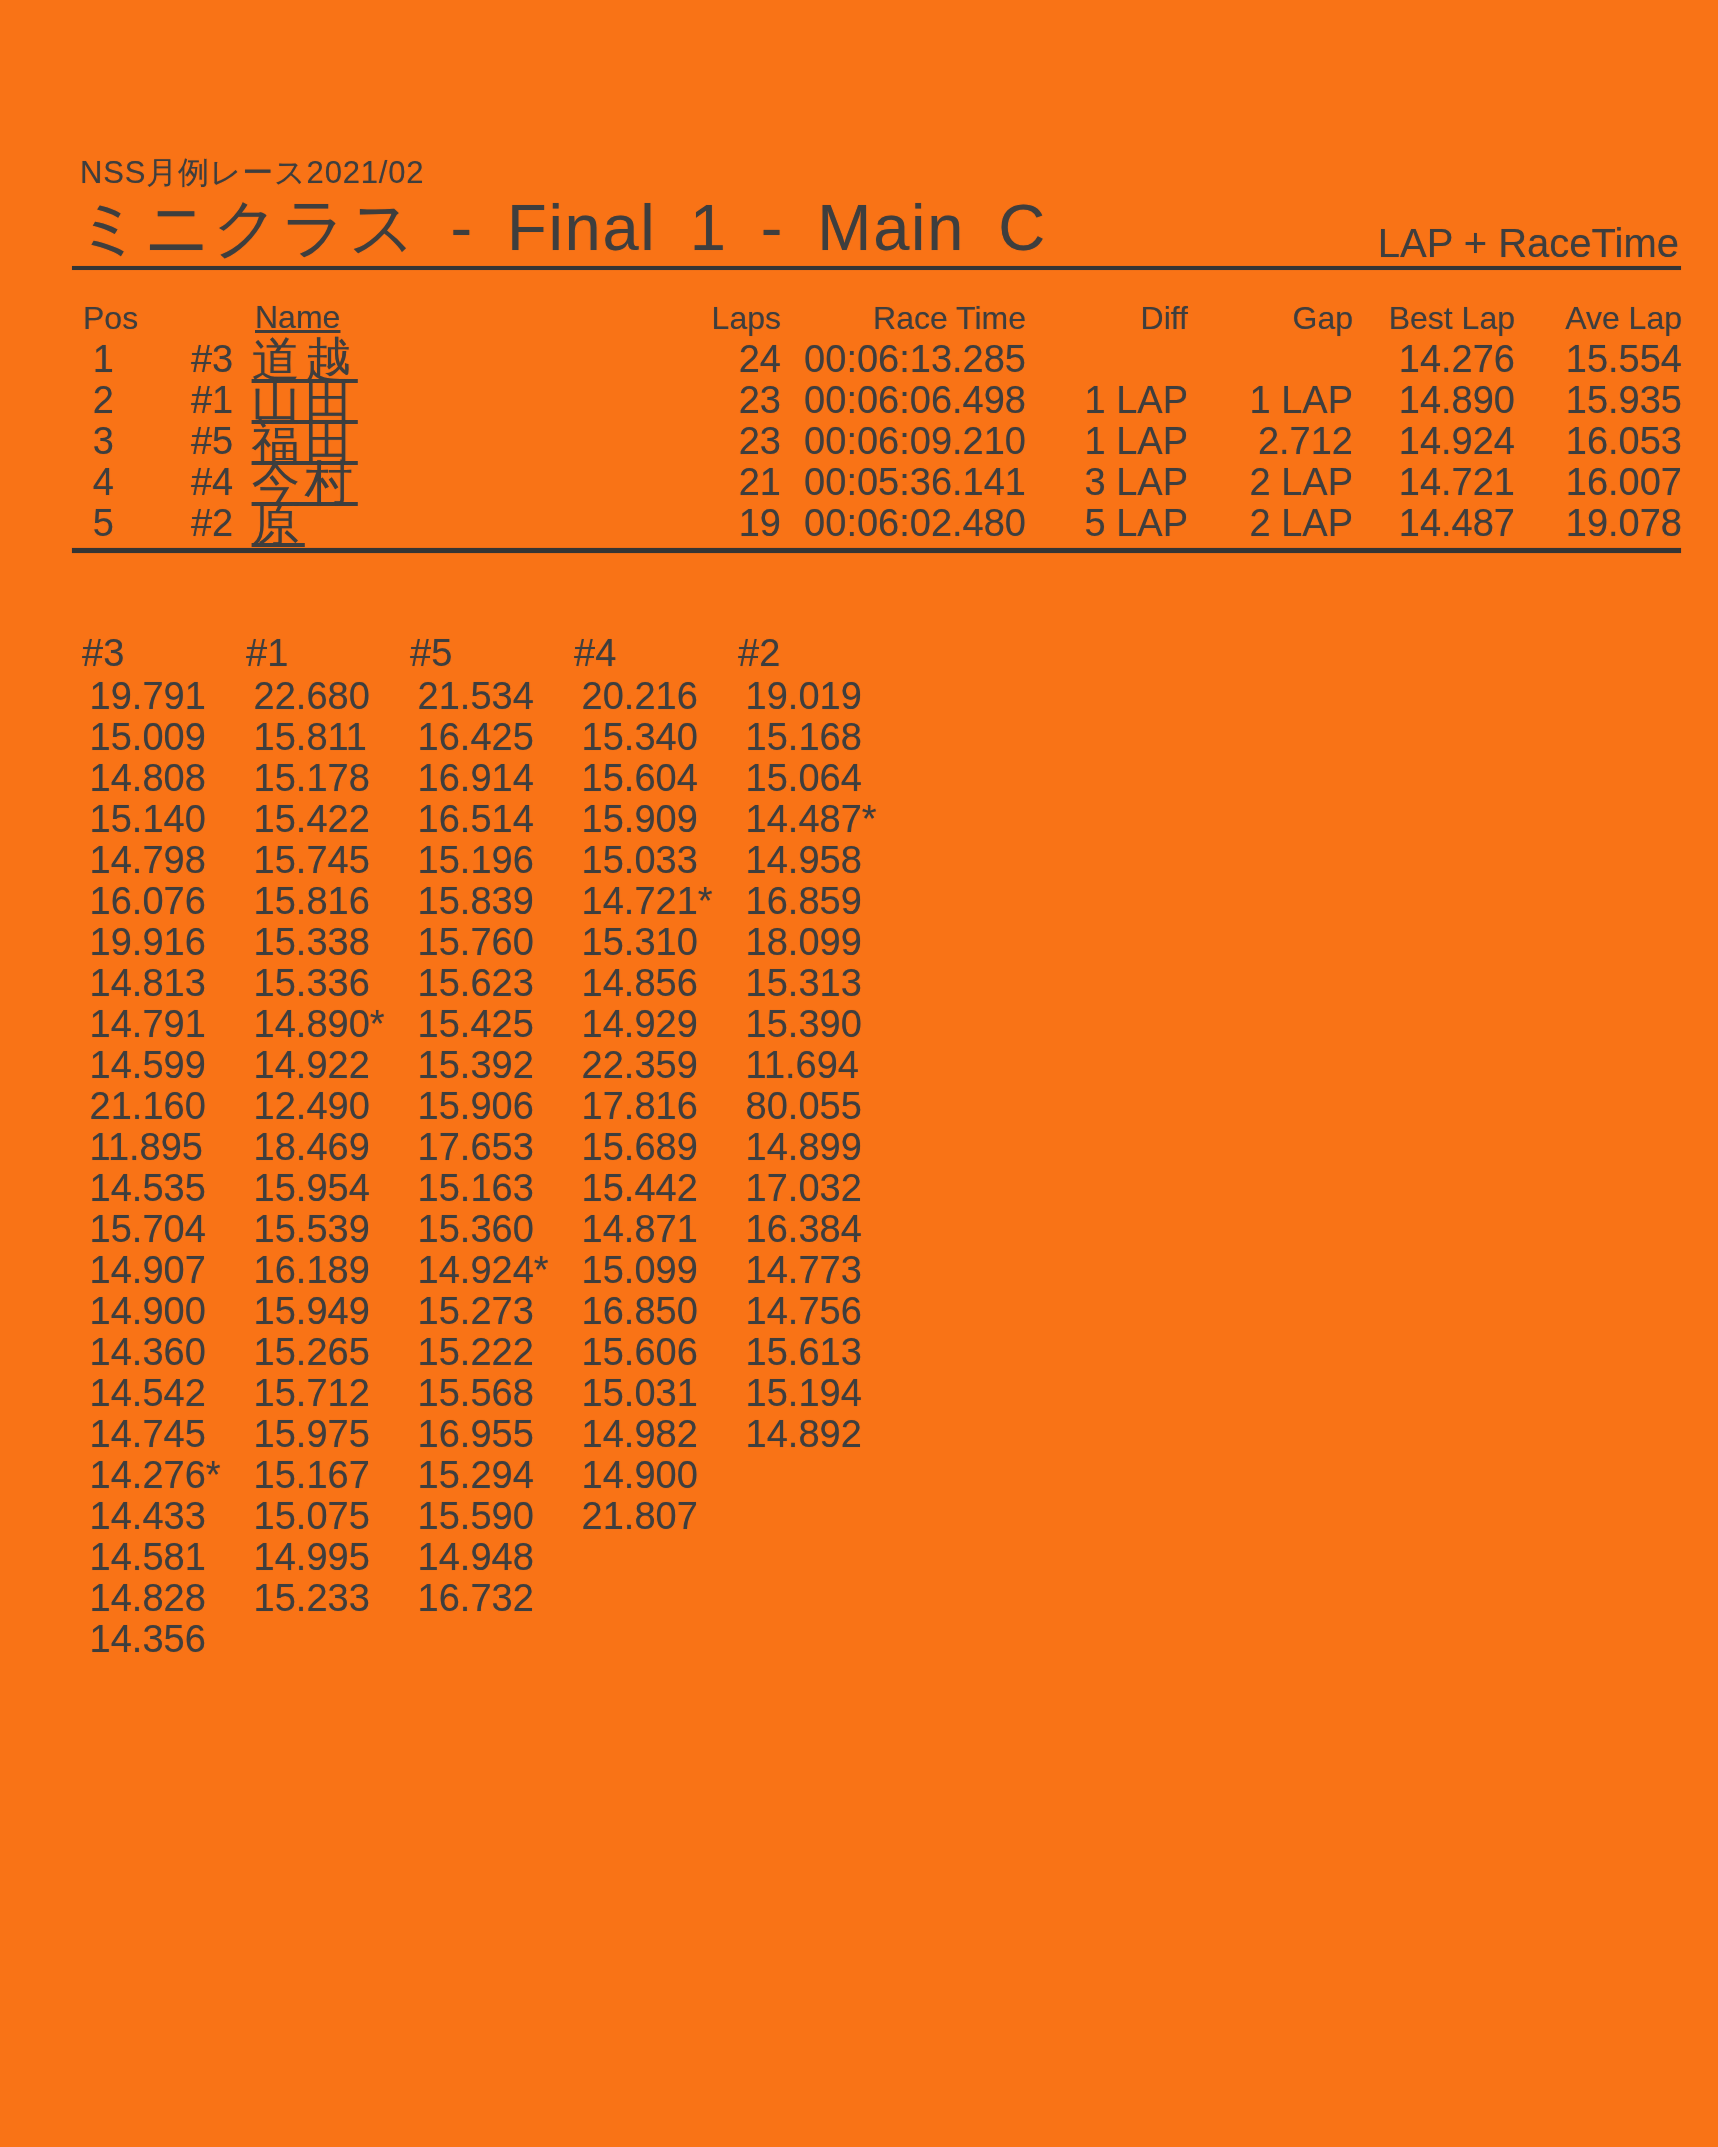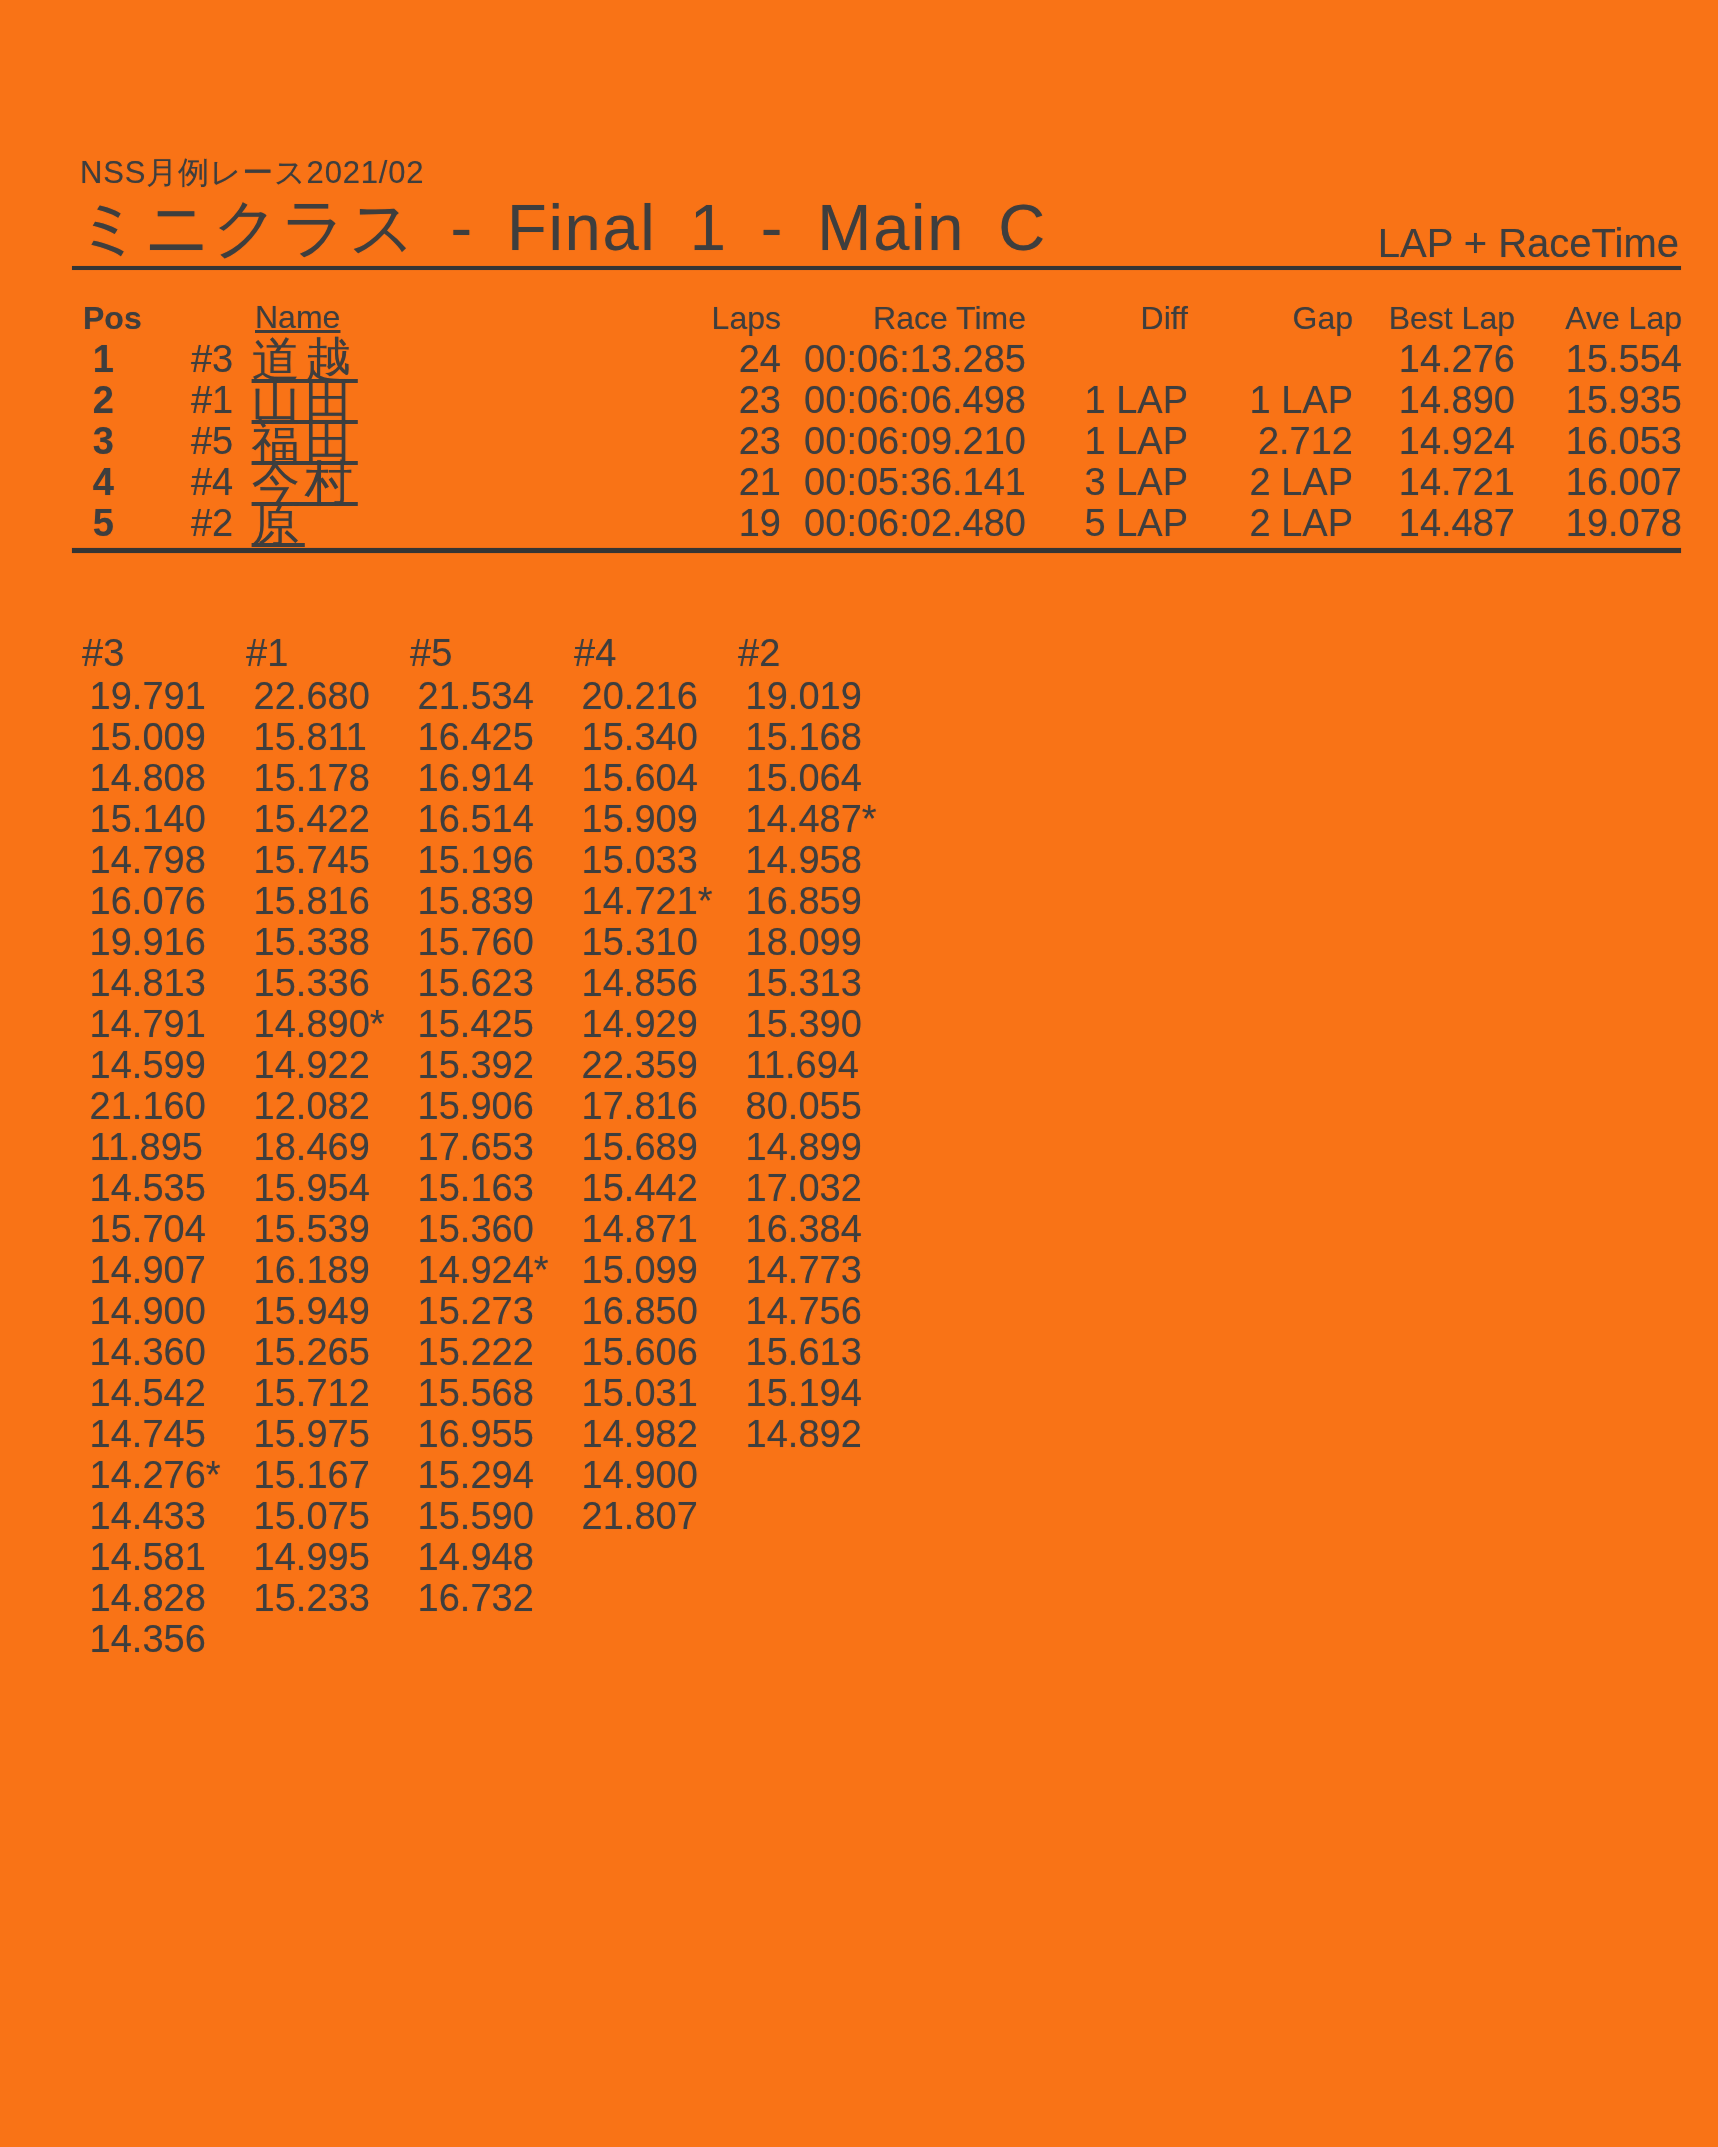--- a/index.html
+++ b/index.html
@@ -34,21 +34,21 @@
 
   
   .results { position:absolute; left:72px; top:297px; width:1609px; }
   .r-row {
     display:grid;
     grid-template-columns:72px 101px 346px 190px 245px 162px 165px 162px 167px;
     font-size:38px; line-height:41px; white-space:nowrap;
   }
   .r-row .c        { overflow:visible; }
   .r-head          { font-size:32px; line-height:42px; }
-  .c.pos           { text-align:right; padding-right:30px;font-weight:bold; }
+  .c.pos           { text-align:right; padding-right:30px; }
   .r-head .c.pos   { text-align:left;  padding-left:11px; padding-right:0; }
   .c.car           { text-align:right; padding-right:11.8px; }
   .c.name          { text-align:left;  padding-left:6.7px; font-size:48px; line-height:41px; letter-spacing:5px;text-decoration:underline; }
   .r-head .c.name  { font-size:32px; letter-spacing:0; padding-left:10px; }
   .c.laps, .c.rtime, .c.diff, .c.gap, .c.best, .c.ave { text-align:right; }
 
   
   .laps-grid { position:absolute; left:82px; top:632px; display:flex; }
   .lap-col   { width:164px; }
   .lap-head  { font-size:38px; line-height:42px; height:44px; white-space:nowrap; }
@@ -216,21 +216,21 @@
             <div class="lap-cell">15.816</div>
 
             <div class="lap-cell">15.338</div>
 
             <div class="lap-cell">15.336</div>
 
             <div class="lap-cell">14.890*</div>
 
             <div class="lap-cell">14.922</div>
 
-            <div class="lap-cell">12.082</div>
+            <div class="lap-cell">12.490</div>
 
             <div class="lap-cell">18.469</div>
 
             <div class="lap-cell">15.954</div>
 
             <div class="lap-cell">15.539</div>
 
             <div class="lap-cell">16.189</div>
 
             <div class="lap-cell">15.949</div>

